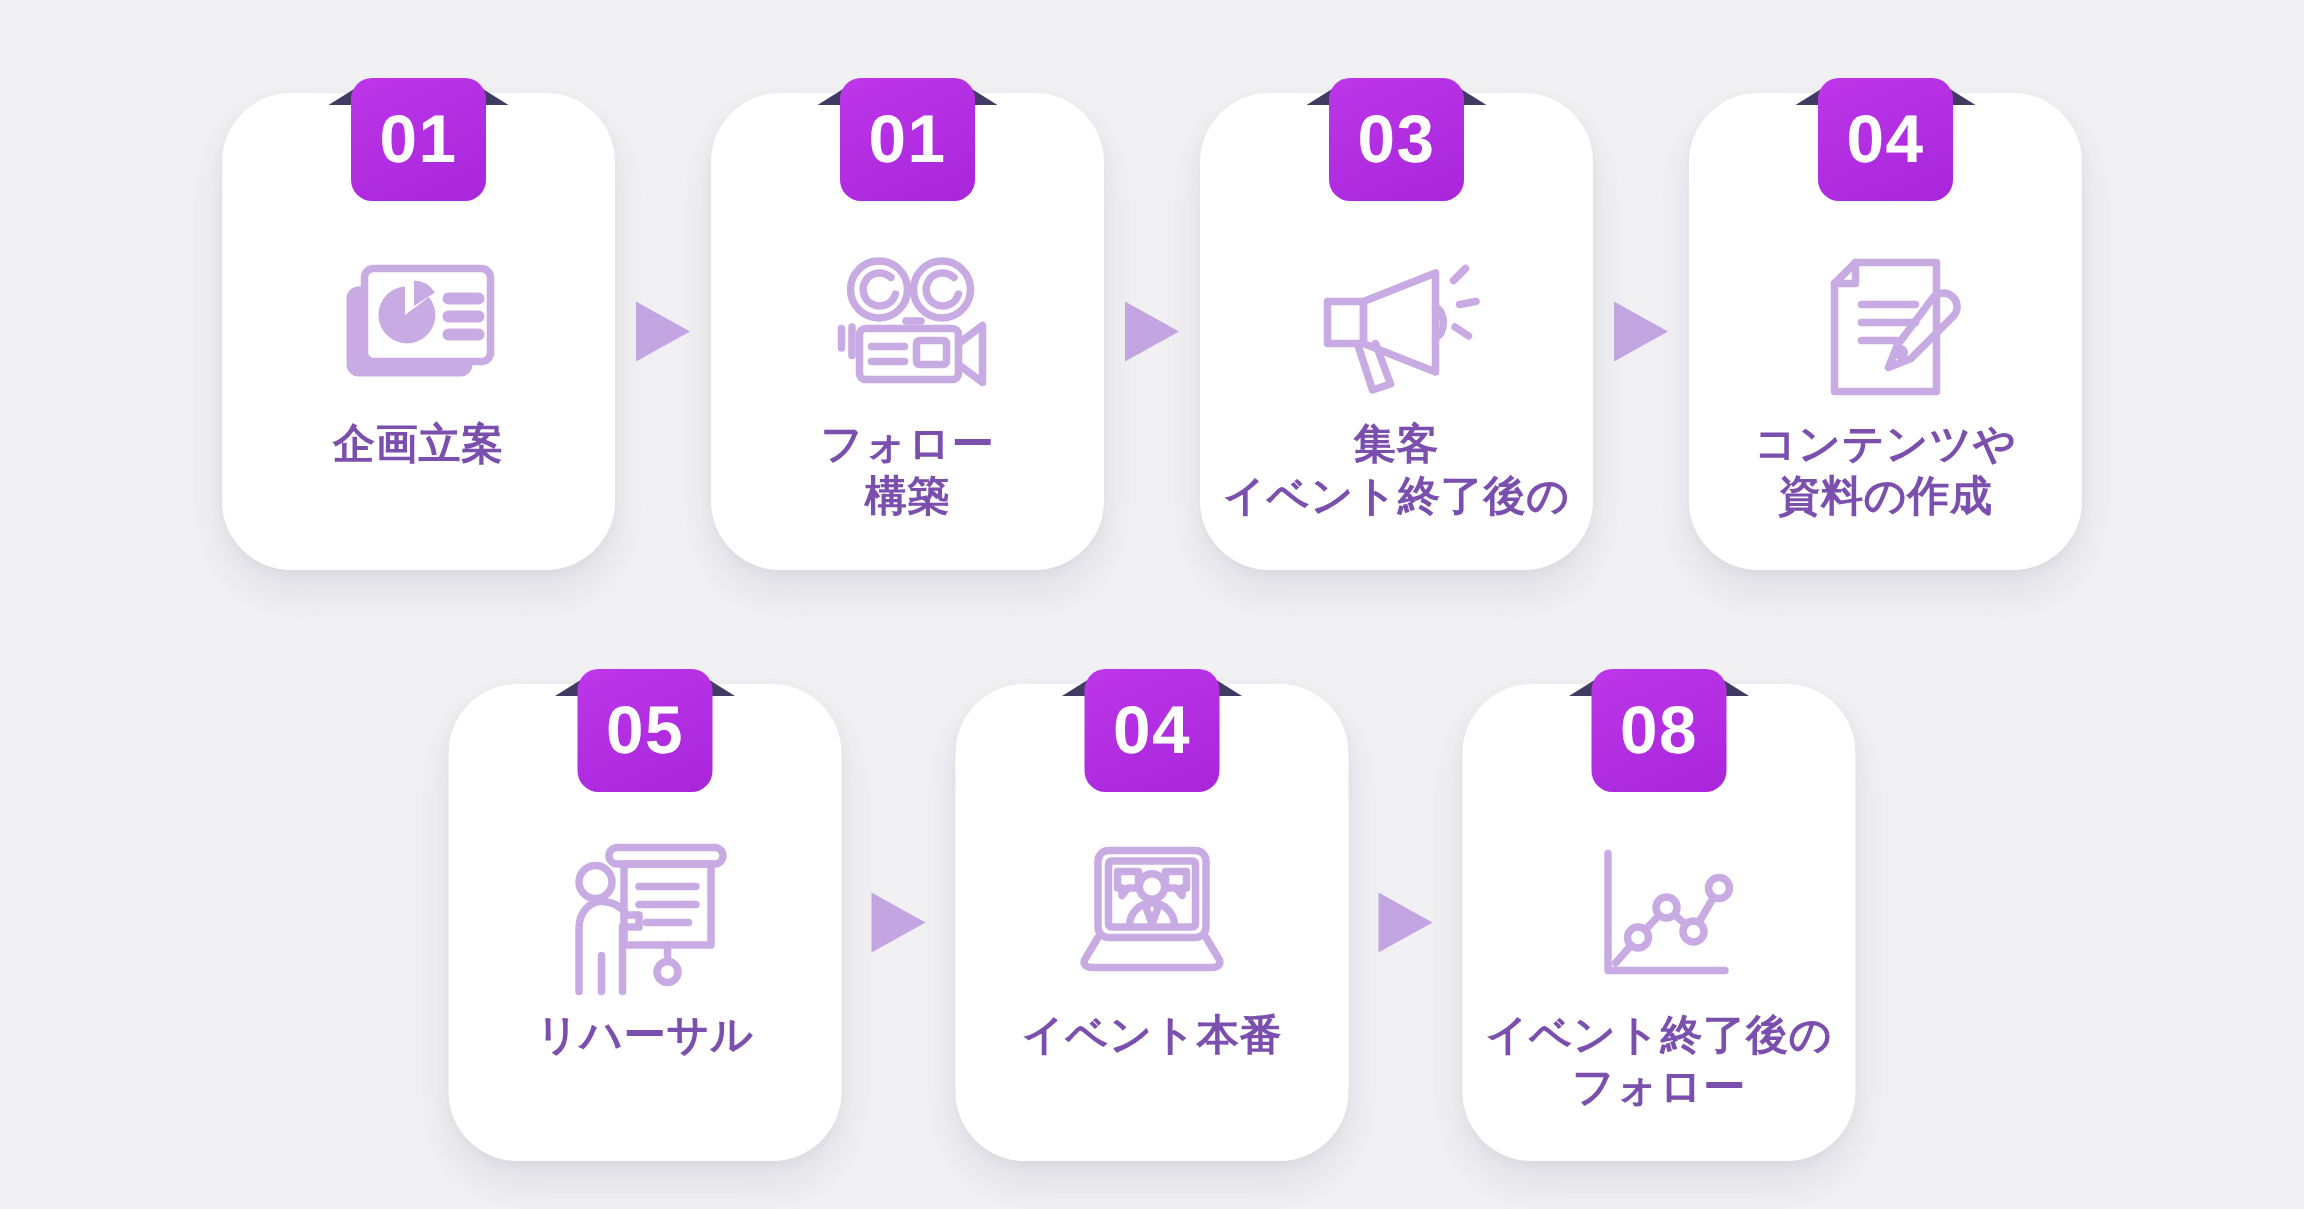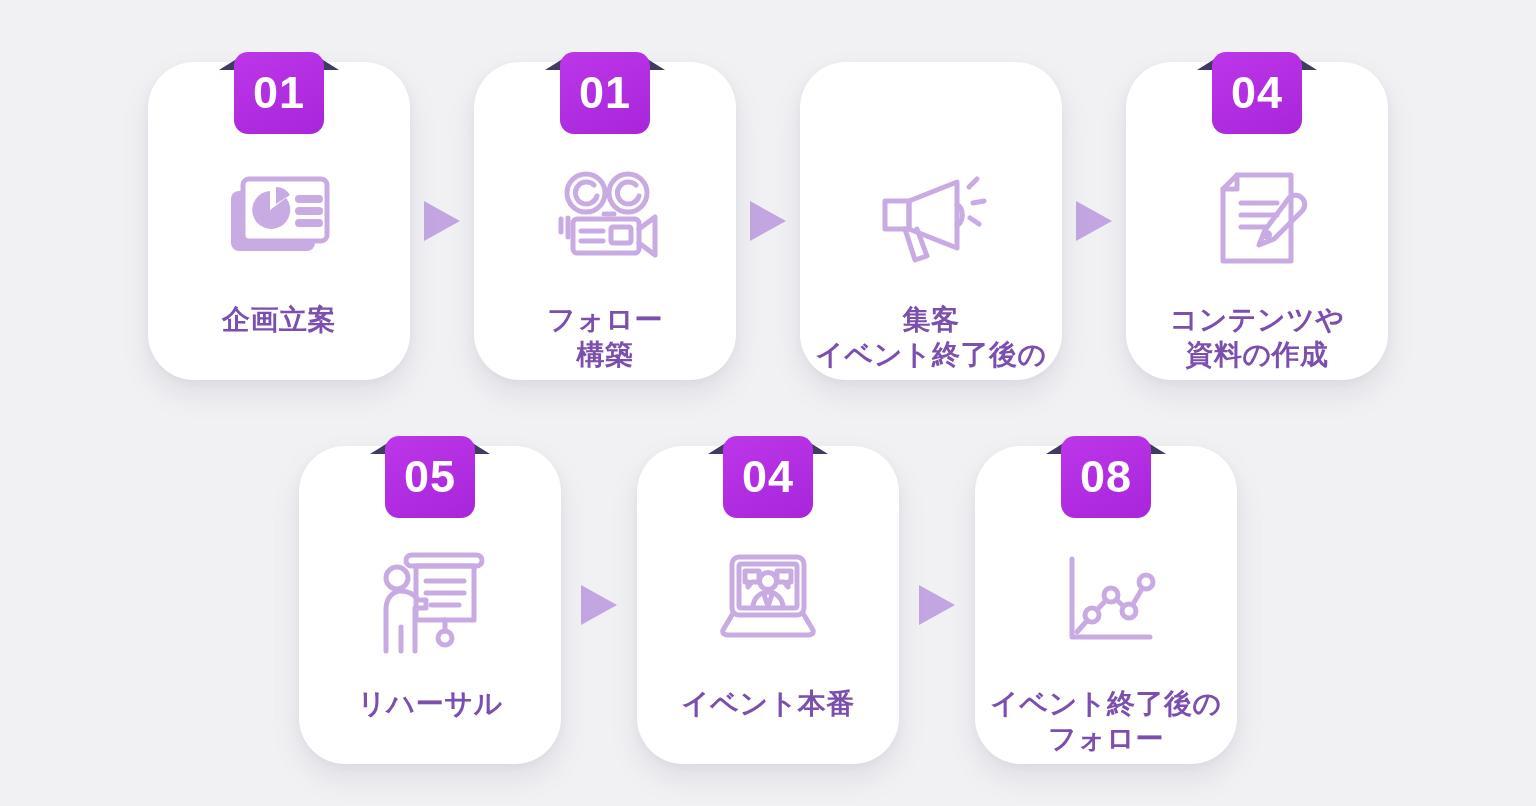--- a/index.html
+++ b/index.html
@@ -17,21 +17,21 @@
   body{
     background:var(--bg);
     font-family:"Liberation Sans","DejaVu Sans",sans-serif;
   }
   .canvas{position:relative;width:1536px;height:806px;}
   .row{
     position:absolute;left:0;width:1536px;height:318px;
     display:flex;justify-content:center;align-items:center;
   }
   .row-1{top:62px;}
-  .row-2{top:446px;}
+  .row-2{top:456px;}
   .card{
     position:relative;
     width:262px;height:318px;
     background:var(--card);
     border-radius:46px;
     box-shadow:0 14px 28px rgba(110,110,135,0.14),0 3px 8px rgba(110,110,135,0.07);
     display:flex;flex-direction:column;align-items:center;
   }
   .badge-wrap{
     position:absolute;top:-10px;left:50%;transform:translateX(-50%);
@@ -57,21 +57,21 @@
     display:flex;align-items:center;justify-content:center;
   }
   .icon-svg{
     stroke:var(--icon);fill:none;stroke-width:5;
     stroke-linecap:round;stroke-linejoin:round;
   }
   .fill-icon{fill:var(--icon);stroke:none;}
   .fill-white{fill:#ffffff;}
   .thick{stroke-width:8;}
   .label{
-    margin-top:24px;
+    margin-top:0;
     text-align:center;
     font-size:28px;font-weight:700;color:var(--label);
     line-height:35px;white-space:pre-line;letter-spacing:0.5px;
   }
   .arrow{
     width:0;height:0;
     border-top:20px solid transparent;
     border-bottom:20px solid transparent;
     border-left:36px solid var(--arrow);
   }
@@ -127,20 +127,27 @@
     <path d="M94 72 L110 60 L110 98 L94 86"></path>
     <line x1="16" y1="62" x2="16" y2="75"></line>
     <line x1="23" y1="61" x2="23" y2="80"></line>
   </svg>
         </div>
     <div class="label">フォロー
 構築</div>
   </div>
 <div class="arrow"></div>
   <div class="card">
+    <div class="badge-wrap">
+      <div class="fold fold-left"></div>
+      <div class="fold fold-right"></div>
+      <div class="badge">
+        <span class="badge-num">03</span>
+      </div>
+    </div>
     <div class="icon-wrap">
           <svg class="icon-svg" width="120" height="120" viewBox="0 0 120 120">
     <rect x="14" y="44" width="24" height="28"></rect>
     <path d="M38 44 L86 25 L86 91 L38 72 Z"></path>
     <path d="M86 48 C93 50 93 66 86 68"></path>
     <path d="M34 72 L44 103 L56 99 L46 72"></path>
     <line x1="98" y1="30" x2="106" y2="22"></line>
     <line x1="102" y1="46" x2="113" y2="44"></line>
     <line x1="99" y1="61" x2="108" y2="67"></line>
   </svg>

